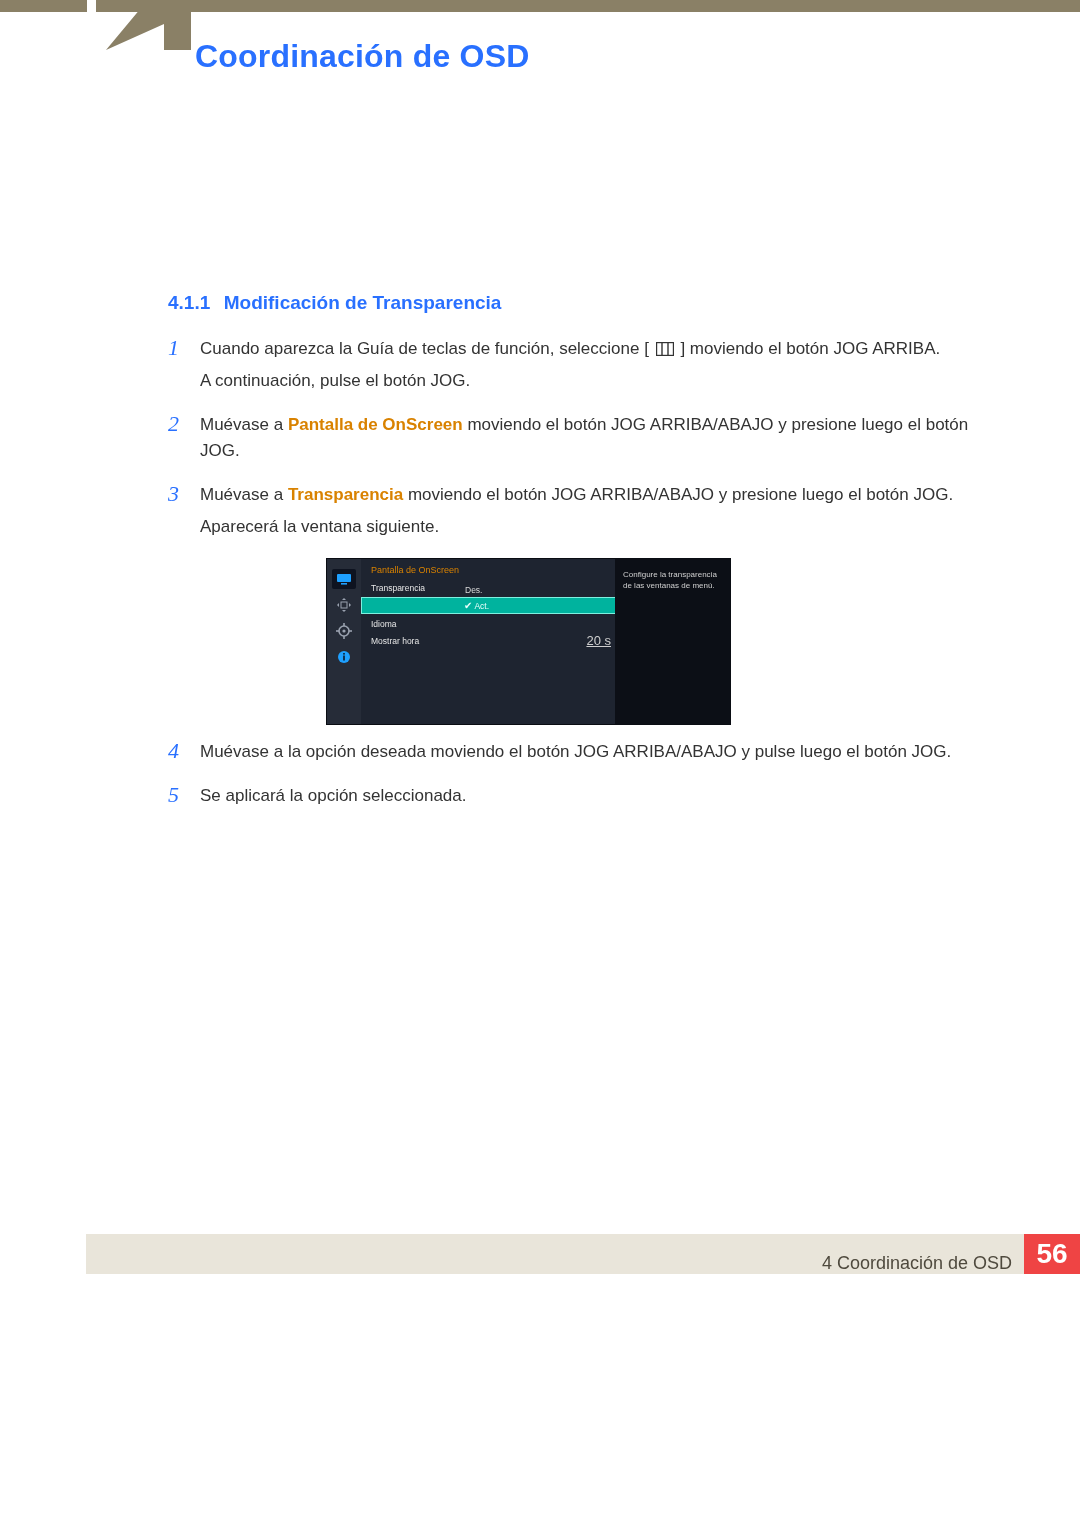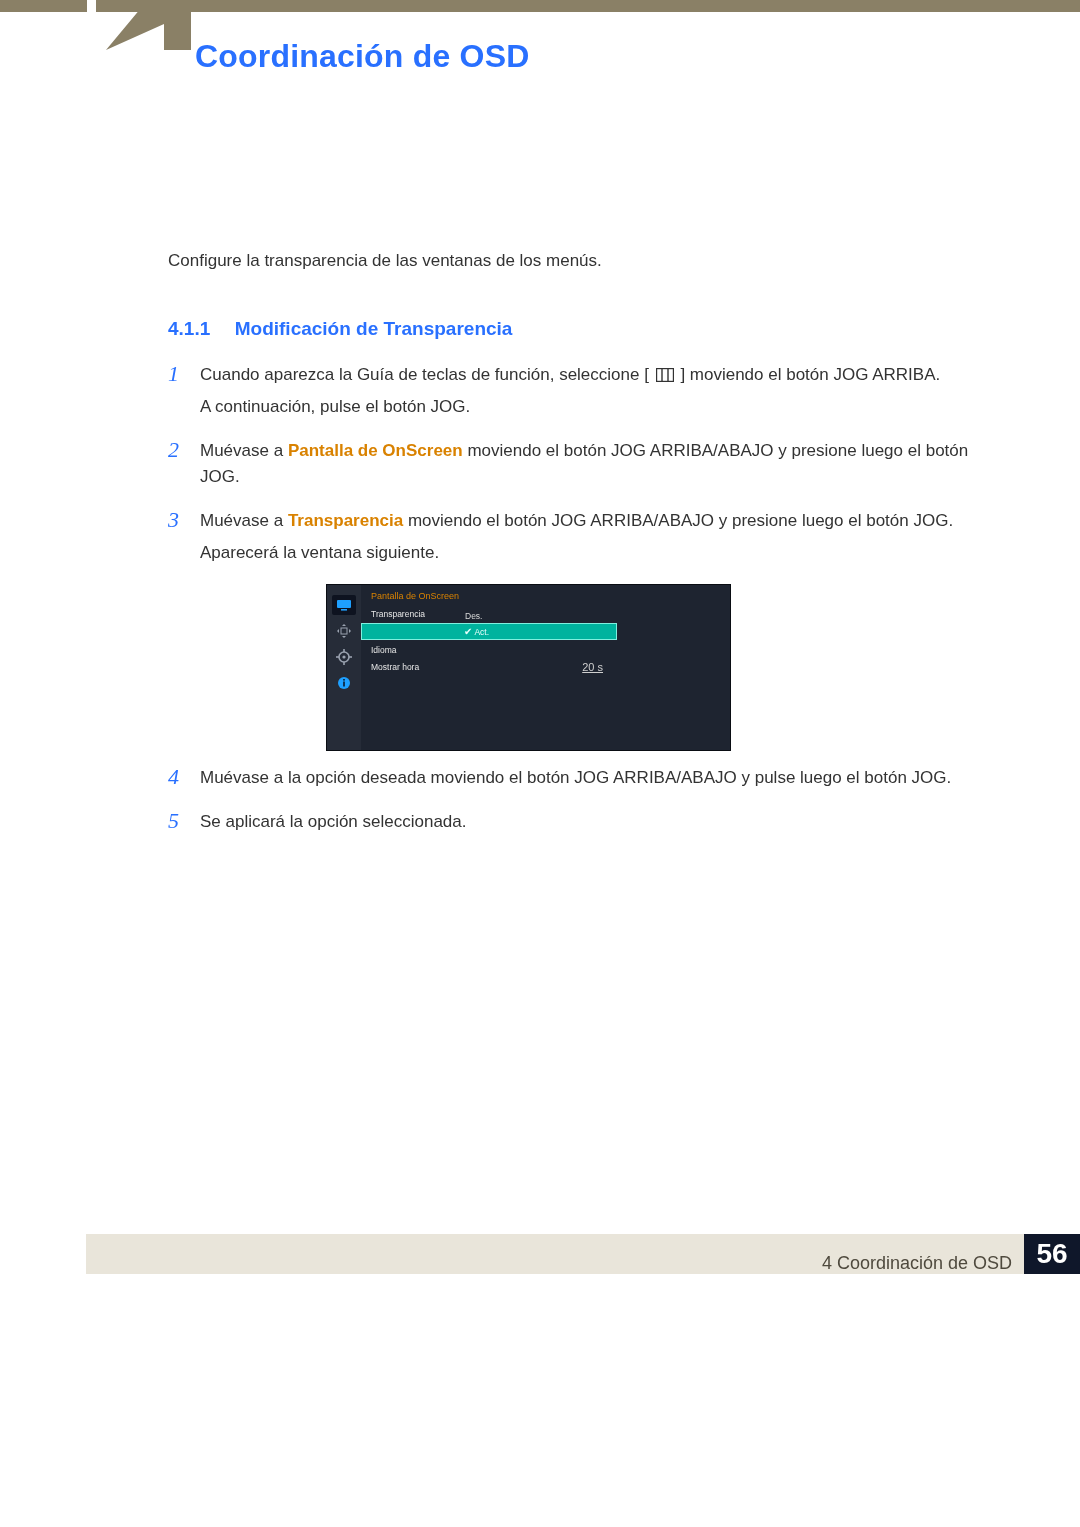--- a/index.html
+++ b/index.html
@@ -17,21 +17,21 @@
   .col { position: absolute; left: 195px; top: 38px; width: 800px; }
   .chapter-title { font-size: 32px; color: #2970ff; font-weight: bold; letter-spacing: .2px; }
   .intro { margin-top: 32px; font-size: 18px; line-height: 28px; color: #333; }
   .sec-row { position: absolute; left: 92px; top: 188px; width: 900px; }
   .sec-num { font-size: 28px; color: #2970ff; font-weight: bold; }
   .sec-title { font-size: 28px; color: #2970ff; font-weight: bold; margin-left: 28px; }
   .sec-body { position: absolute; left: 168px; top: 248px; width: 830px; }
   .secdesc { font-size: 17px; color: #333; line-height: 26px; }
   .subsec-row { margin-top: 44px; }
   .subsec-num { font-size: 19px; color: #2970ff; font-weight: bold; }
-  .subsec-title { font-size: 19px; color: #2970ff; font-weight: bold; margin-left: 20px; }
+  .subsec-title { font-size: 19px; color: #2970ff; font-weight: bold; margin-left: 9px; }
   .steps { margin-top: 22px; }
   .step { display: flex; align-items: flex-start; gap: 14px; margin-bottom: 18px; }
   .step-num { font-family: Georgia, 'Times New Roman', serif; font-style: italic; font-size: 22px; color: #2970ff; min-width: 18px; line-height: 24px; }
   .step-text { font-size: 17px; color: #333; line-height: 26px; }
   .step-text .hl { color: #d98200; font-weight: bold; }
   .step1-sub { margin-top: 4px; }
   .menu-icon { display: inline-block; vertical-align: -2px; margin: 0 2px; }
   
   .osd-wrap { margin: 8px 0 14px 158px; }
   .osd { width: 405px; height: 167px; background: #1e2430; position: relative; border: 1px solid #0a0d13; }
@@ -44,28 +44,28 @@
   .osd-mid { position: absolute; left: 34px; top: 0; bottom: 0; width: 256px; }
   .osd-title { color: #d98200; font-size: 9px; padding: 6px 8px 4px 10px; }
   .osd-row { display: flex; align-items: center; height: 17px; }
   .osd-label { width: 96px; color: #e6e6e6; font-size: 8.5px; padding-left: 10px; }
   .osd-valcell { flex: 1; }
   .osd-val { color: #d9d9d9; font-size: 8.5px; padding-left: 8px; }
   .osd-row.sel { background: #00b39e; border: 1px solid #7ff0df; height: 17px; margin: 1px 0; }
   .osd-row.sel .osd-label { opacity: 0; width: 96px; }
   .osd-check { color: #e8fffb; font-size: 10px; margin-left: 6px; }
   .osd-selval { color: #e8fffb; font-size: 8.5px; margin-left: 2px; }
-  .osd-right-val { color: #cfcfcf; font-size: 11px; position: absolute; right: 14px; text-decoration: underline; }
+  .osd-right-val { color: #cfcfcf; font-size: 13px; position: absolute; right: 6px; text-decoration: underline; }
   .osd-info { position: absolute; right: 0; top: 0; bottom: 0; width: 115px; background: #0c0f16; color: #cfcfcf; font-size: 8px; line-height: 11px; padding: 10px 8px; }
   
   .footer { position: absolute; left: 86px; right: 0; bottom: 12px; height: 40px; display: flex; align-items: center; justify-content: flex-end; }
   .footer-strip { position: absolute; left: 86px; right: 0; bottom: 12px; height: 40px; background: #e9e5da; z-index: 0; }
   .footer-content { position: relative; z-index: 1; display: flex; align-items: flex-end; }
   .footer-label { color: #4f4a3e; font-size: 18px; margin-right: 12px; }
-  .footer-pagebox { background: #0f172a; color: #fff; font-weight: bold; font-size: 28px; width: 56px; height: 40px; display: flex; align-items: center; justify-content: center; }
+  .footer-pagebox { background: #ef4444; color: #fff; font-weight: bold; font-size: 28px; width: 56px; height: 40px; display: flex; align-items: center; justify-content: center; }
 </style>
 </head>
 <body>
 
 <div class="page">
 
   <div class="topbar-left"></div>
   <div class="topbar-right"></div>
 
   <div class="chapnum">
@@ -74,21 +74,20 @@
       <rect x="78" y="0" width="27" height="60" fill="#8a8066"></rect>
     </svg>
   </div>
 
   <div class="col">
     <div class="chapter-title">Coordinación de OSD</div>
   </div>
 
 
   <div class="sec-body">
-    <div class="secdesc">Configure la transparencia de las ventanas de los menús.</div>
 
     <div class="subsec-row">
       <span class="subsec-num">4.1.1</span>
       <span class="subsec-title">Modificación de Transparencia</span>
     </div>
 
     <div class="steps">
 
       <div class="step">
         <div class="step-num">1</div>
@@ -178,20 +177,21 @@
               <div class="osd-valcell"></div>
             </div>
 
             <div class="osd-row" style="position:relative;">
               <div class="osd-label">Mostrar hora</div>
               <div class="osd-valcell"></div>
               <span class="osd-right-val">20 s</span>
             </div>
           </div>
 
+          <div class="osd-info">Configure la transparencia de las ventanas de menú.</div>
         </div>
       </div>
 
       <div class="step">
         <div class="step-num">4</div>
         <div class="step-text">Muévase a la opción deseada moviendo el botón JOG ARRIBA/ABAJO y pulse luego el botón JOG.</div>
       </div>
 
       <div class="step">
         <div class="step-num">5</div>

